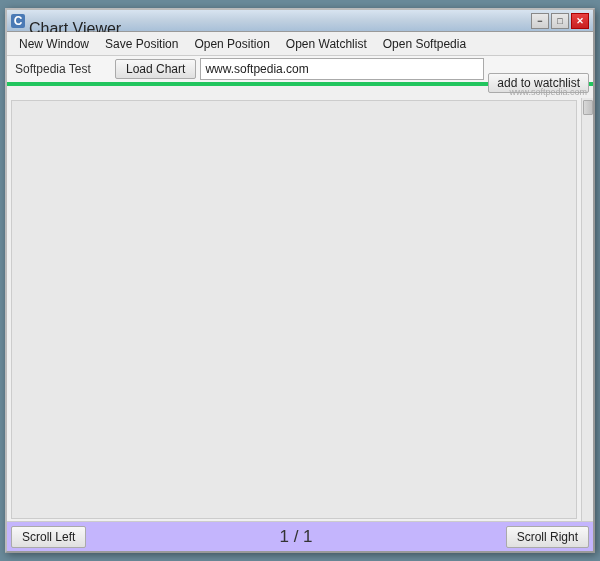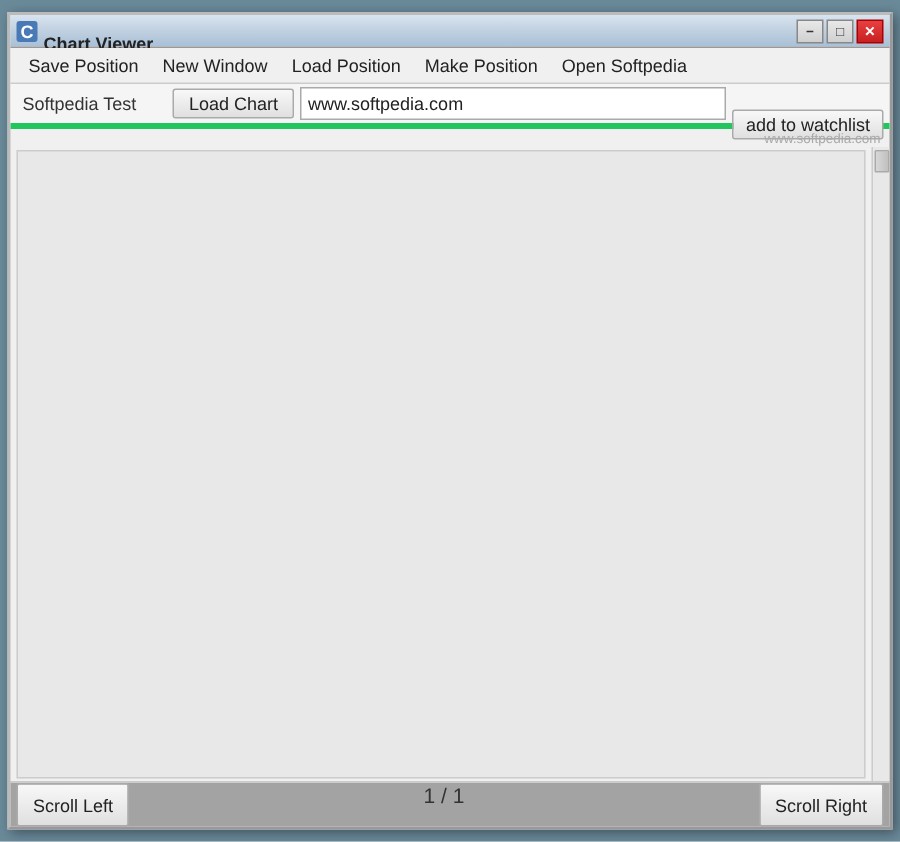--- a/index.html
+++ b/index.html
@@ -57,22 +57,22 @@
       border-radius: 2px;
       display: flex;
       align-items: center;
       justify-content: center;
       color: white;
       font-size: 9px;
       font-weight: bold;
     }
 
     .title-text {
-      font-size: 12px;
-      font-weight: bold;
+      font-size: 16px;
+      font-weight: normal;
       color: #222;
       margin-top: 16px;
     }
 
     .title-buttons {
       display: flex;
       gap: 2px;
     }
 
     .title-btn {
@@ -186,40 +186,41 @@
       flex: 1;
       background: #e8e8e8;
       border: 1px solid #ccc;
       margin: 2px 4px;
       overflow: hidden;
     }
 
     
     .bottom-bar {
       height: 30px;
-      background: #a3a3a3;
+      background: #c4b5fd;
       border-top: 1px solid #ccc;
       display: flex;
+      align-items: center;
       justify-content: space-between;
       padding: 0 4px;
       flex-shrink: 0;
     }
 
     .nav-btn {
       padding: 3px 10px;
       border: 1px solid #aaa;
       background: linear-gradient(to bottom, #f8f8f8, #e0e0e0);
       cursor: pointer;
       border-radius: 2px;
       font-size: 12px;
       color: #222;
     }
 
     .page-indicator {
-      font-size: 14px;
+      font-size: 17px;
       color: #333;
     }
 
     .content-with-scroll {
       flex: 1;
       display: flex;
       overflow: hidden;
     }
 
     .scrollbar-right {
@@ -253,24 +254,24 @@
       <span class="title-text">Chart Viewer</span>
     </div>
     <div class="title-buttons">
       <button class="title-btn">−</button>
       <button class="title-btn">□</button>
       <button class="title-btn close">✕</button>
     </div>
   </div>
 
   <div class="menu-bar">
+    <div class="menu-item">New Window</div>
     <div class="menu-item">Save Position</div>
-    <div class="menu-item">New Window</div>
-    <div class="menu-item">Load Position</div>
-    <div class="menu-item">Make Position</div>
+    <div class="menu-item">Open Position</div>
+    <div class="menu-item">Open Watchlist</div>
     <div class="menu-item">Open Softpedia</div>
   </div>
 
   <div class="toolbar">
     <span class="chart-label">Softpedia Test</span>
     <button class="toolbar-btn">Load Chart</button>
     <input class="url-input" type="text" value="www.softpedia.com" style="">
     <button class="add-watchlist-btn">add to watchlist</button>
   </div>
 

